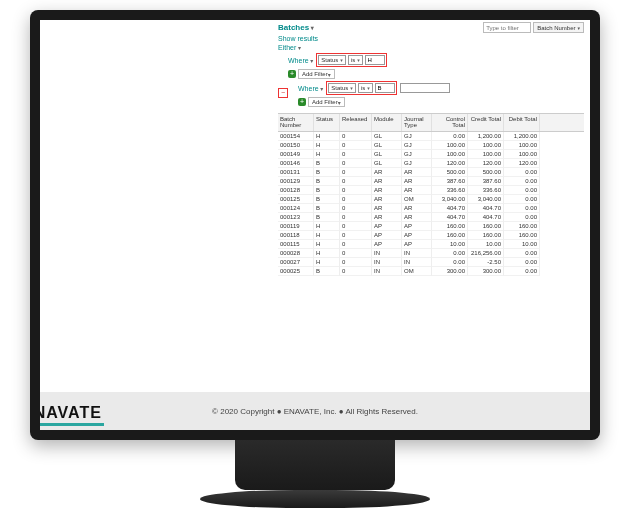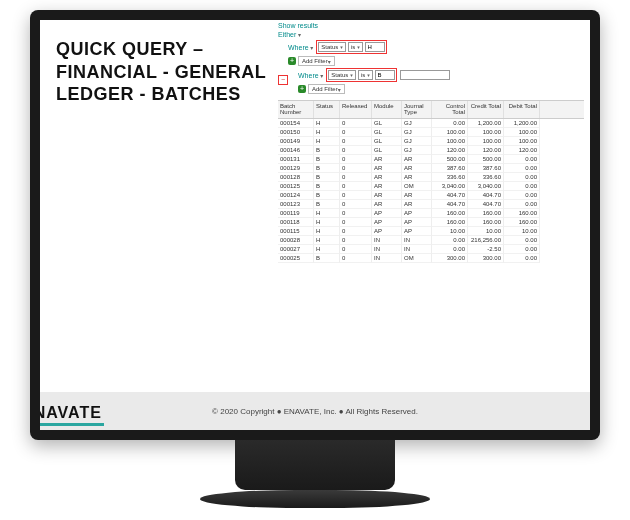--- a/index.html
+++ b/index.html
@@ -51,24 +51,30 @@
 
   .grid-body { max-height: 224px; overflow: hidden; }
 </style>
 </head>
 <body>
 
 <div class="monitor">
   <div class="bezel">
     <div class="screen">
 
-      <div class="title-overlay">QUICK QUERY – FINANCIAL - GENERAL LEDGER - BATCHES</div>
 
       <div class="app">
 
+        <div class="topbar">
+          <span class="tab tiny-drop">Batches</span>
+          <div class="top-right">
+            <input class="filter-input" placeholder="Type to filter" style="">
+            <span class="dropdown-btn">Batch Number</span>
+          </div>
+        </div>
 
         <div class="showres">Show results</div>
 
         <div style="position:relative;">
           <span class="either tiny-drop">Either</span>
 
           <div class="clause">
             <span class="where tiny-drop">Where</span>
             <span class="redbox">
               <span class="sel">Status</span>

